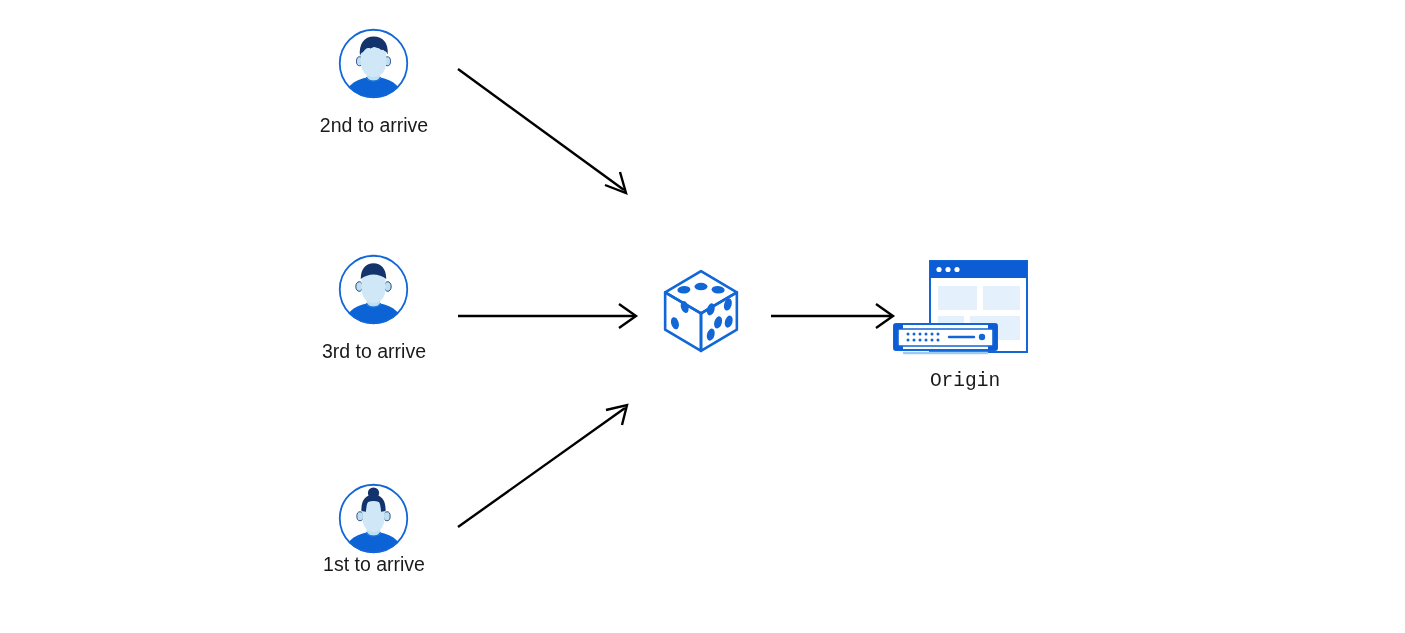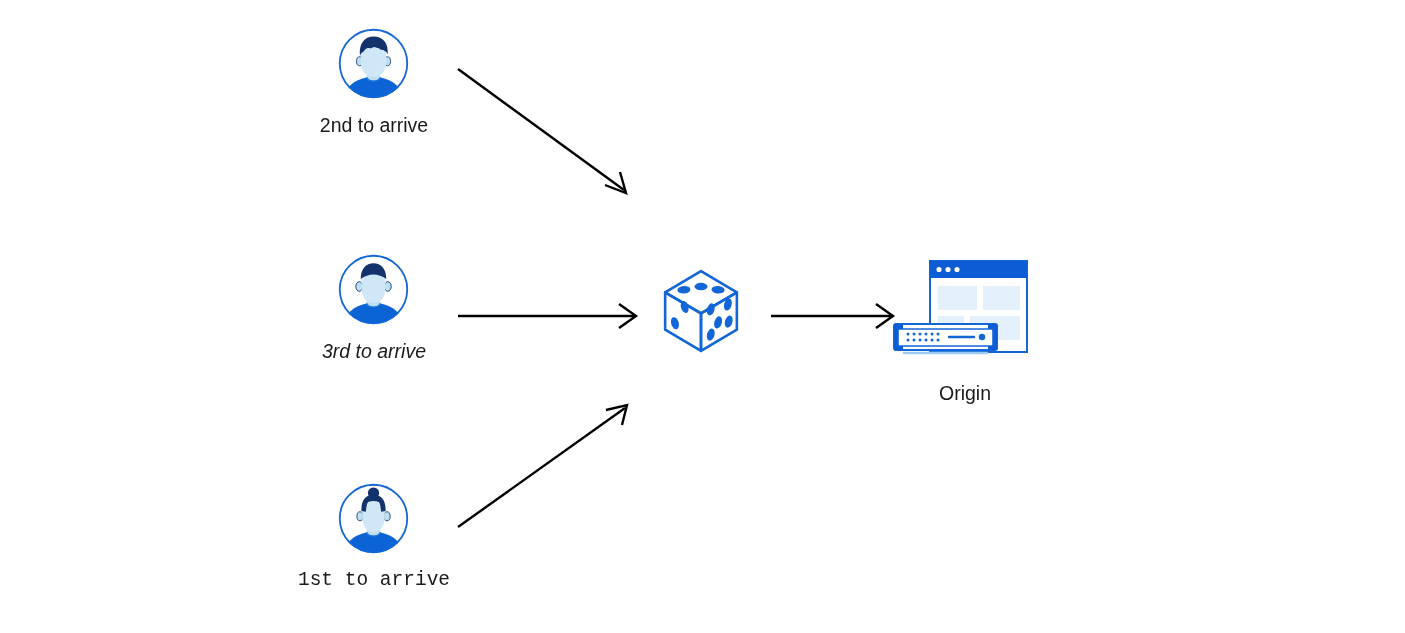--- a/index.html
+++ b/index.html
@@ -124,21 +124,21 @@
         <path d="M 41 62 C 45 68 55 68 59 62 L 59 56 L 41 56 Z" fill="#a6d2ea"></path>
         <ellipse cx="31" cy="46" rx="4.6" ry="6.4" fill="#bcdff2" stroke="#12336b" stroke-width="1.2"></ellipse>
         <ellipse cx="69" cy="46" rx="4.6" ry="6.4" fill="#bcdff2" stroke="#12336b" stroke-width="1.2"></ellipse>
         <path d="M 34 38 C 34 25 41 18 50 18 C 59 18 66 25 66 38 L 66 48 C 66 61 59 68 50 68 C 41 68 34 61 34 48 Z" fill="#cfe7f7"></path>
 
         <path d="M 33 36 C 33 22 40 15 50 15 C 60 15 67 22 67 36 C 62 32 56 30 50 30 C 44 30 38 32 33 36 Z" fill="#12336b"></path>
         <path d="M 41 69 C 44 75 56 75 59 69" fill="none" stroke="#1b74d8" stroke-width="2" stroke-linecap="round"></path>
       </g>
       <circle cx="50" cy="50" r="45" fill="none" stroke="#1266d6" stroke-width="2.4"></circle>
     </svg>
-    <div class="node-label" style="left:-92px; top:90px;font-style:italic;">3rd to arrive</div>
+    <div class="node-label" style="left:-92px; top:90px;">3rd to arrive</div>
   </div>
 
   <div class="node" style="left:336px; top:481px;">
     <svg class="avatar" viewBox="0 0 100 100">
       <defs>
         <clipPath id="clipAv3">
             <circle cx="50" cy="50" r="46"></circle>
           </clipPath>
       </defs>
       <circle cx="50" cy="50" r="46" fill="#ffffff"></circle>
@@ -151,21 +151,21 @@
         <path d="M 35 38 C 35 26 41 19 50 19 C 59 19 65 26 65 38 L 65 48 C 65 61 58 68 50 68 C 42 68 35 61 35 48 Z" fill="#cfe7f7"></path>
 
         <circle cx="50" cy="16" r="7.5" fill="#12336b"></circle>
         <path d="M 34 40 C 33 26 40 18 50 18 C 60 18 67 26 66 40 C 64 34 61 30 57 28 C 53 26 47 26 43 28 C 39 30 36 34 34 40 Z" fill="#12336b"></path>
         <path d="M 34 40 C 35 32 39 27 43 26 C 41 31 40 36 40 41 Z" fill="#12336b"></path>
         <path d="M 66 40 C 65 32 61 27 57 26 C 59 31 60 36 60 41 Z" fill="#12336b"></path>
         <path d="M 41 69 C 44 75 56 75 59 69" fill="none" stroke="#1b74d8" stroke-width="2" stroke-linecap="round"></path>
       </g>
       <circle cx="50" cy="50" r="45" fill="none" stroke="#1266d6" stroke-width="2.4"></circle>
     </svg>
-    <div class="node-label" style="left:-92px; top:90px;font-family:Liberation Mono, monospace;">1st to arrive</div>
+    <div class="node-label" style="left:-92px; top:74px;">1st to arrive</div>
   </div>
 
   <div class="node" style="left:660px; top:267px;">
     <svg class="dice" viewBox="0 0 100 108">
       <g fill="none" stroke="#1266d6" stroke-width="3.2" stroke-linejoin="round" stroke-linecap="round">
 
         <path d="M 50 5 L 94 31 L 50 57 L 6 31 Z"></path>
 
         <path d="M 6 31 L 50 57 L 50 103 L 6 77 Z"></path>
 
@@ -228,16 +228,16 @@
           <circle cx="36" cy="82" r="1.5"></circle>
             <circle cx="42" cy="82" r="1.5"></circle>
             <circle cx="48" cy="82" r="1.5"></circle>
         </g>
         <line x1="59" y1="79" x2="84" y2="79" stroke="#1266d6" stroke-width="2.4" stroke-linecap="round"></line>
         <circle cx="92" cy="79" r="3.2" fill="#1266d6"></circle>
 
         <line x1="14" y1="95" x2="97" y2="95" stroke="#9ccaf0" stroke-width="2.4" stroke-linecap="round"></line>
       </g>
     </svg>
-    <div class="node-label" style="left:-55px; top:126px;">Origin</div>
+    <div class="node-label" style="left:-55px; top:114px;font-family:Liberation Mono, monospace;">Origin</div>
   </div>
 
 </div>
 
 </body></html>

